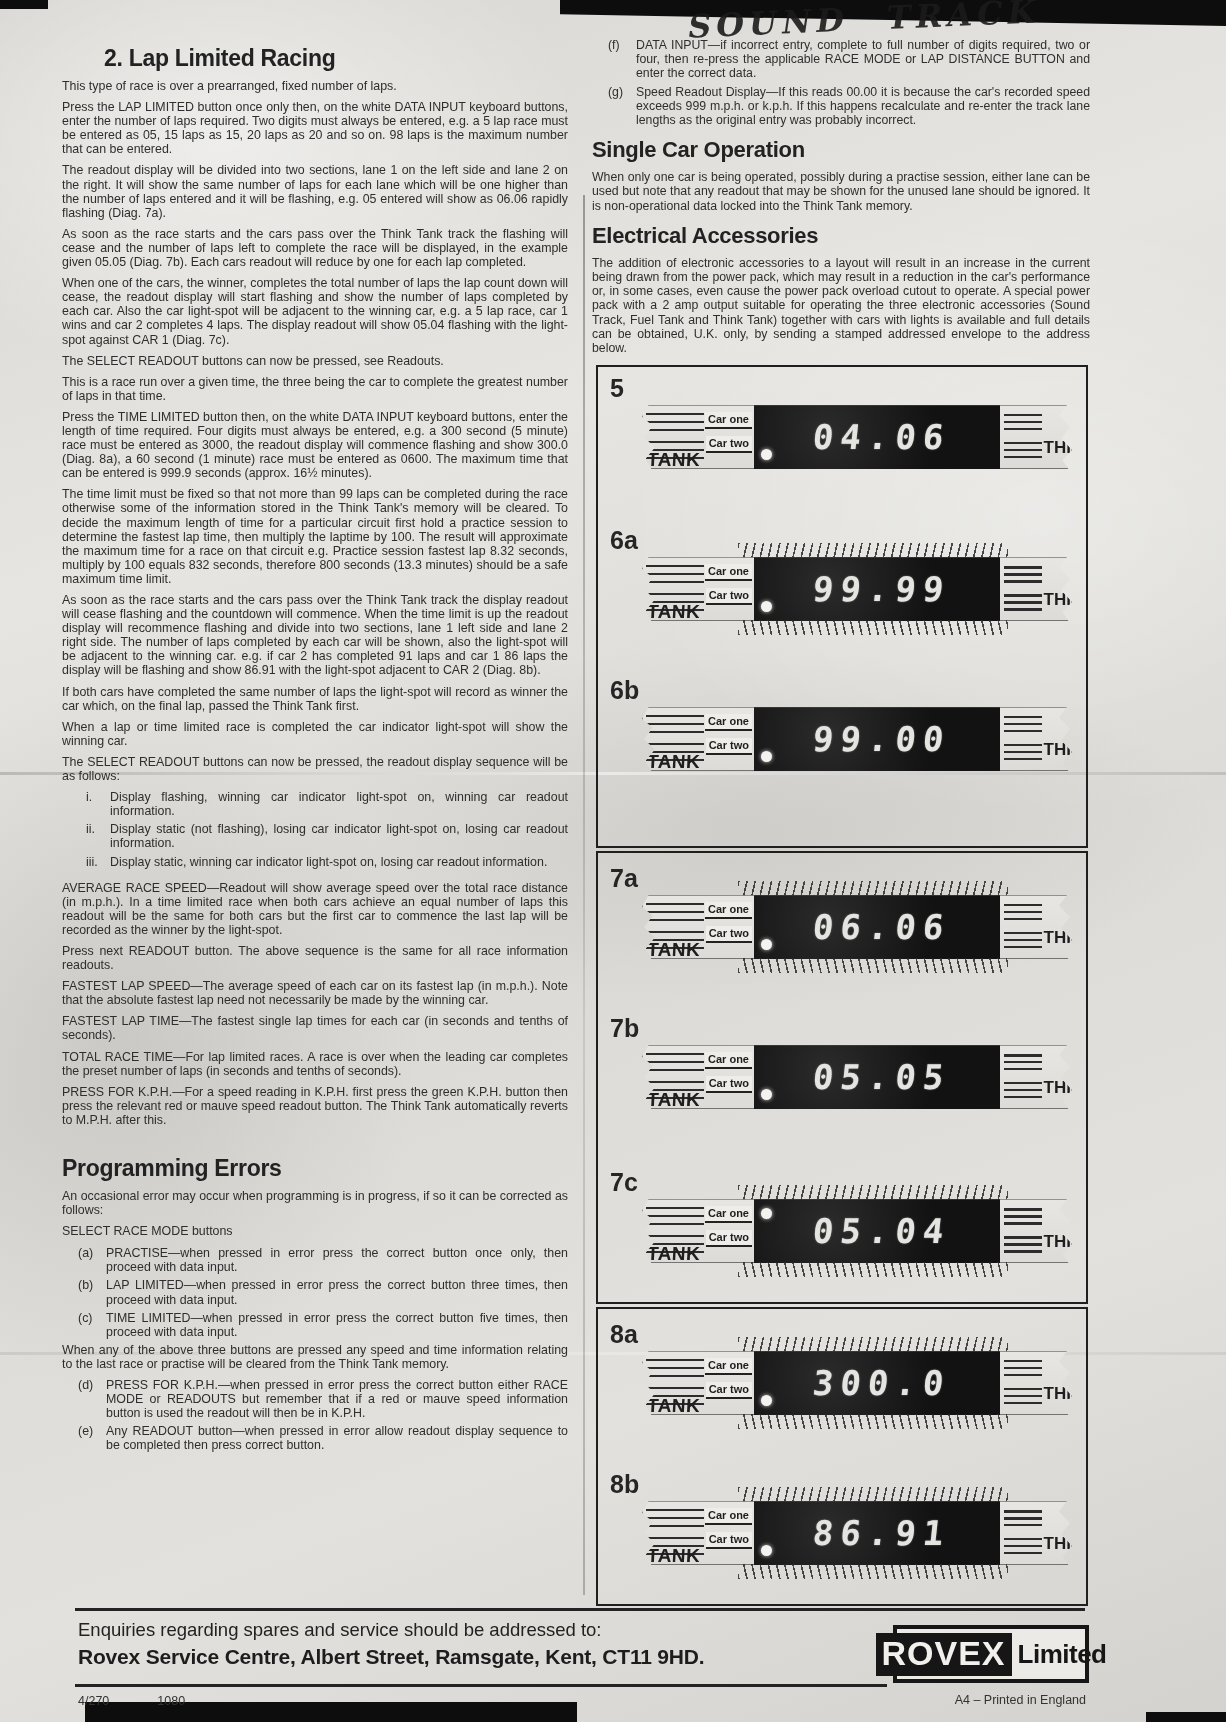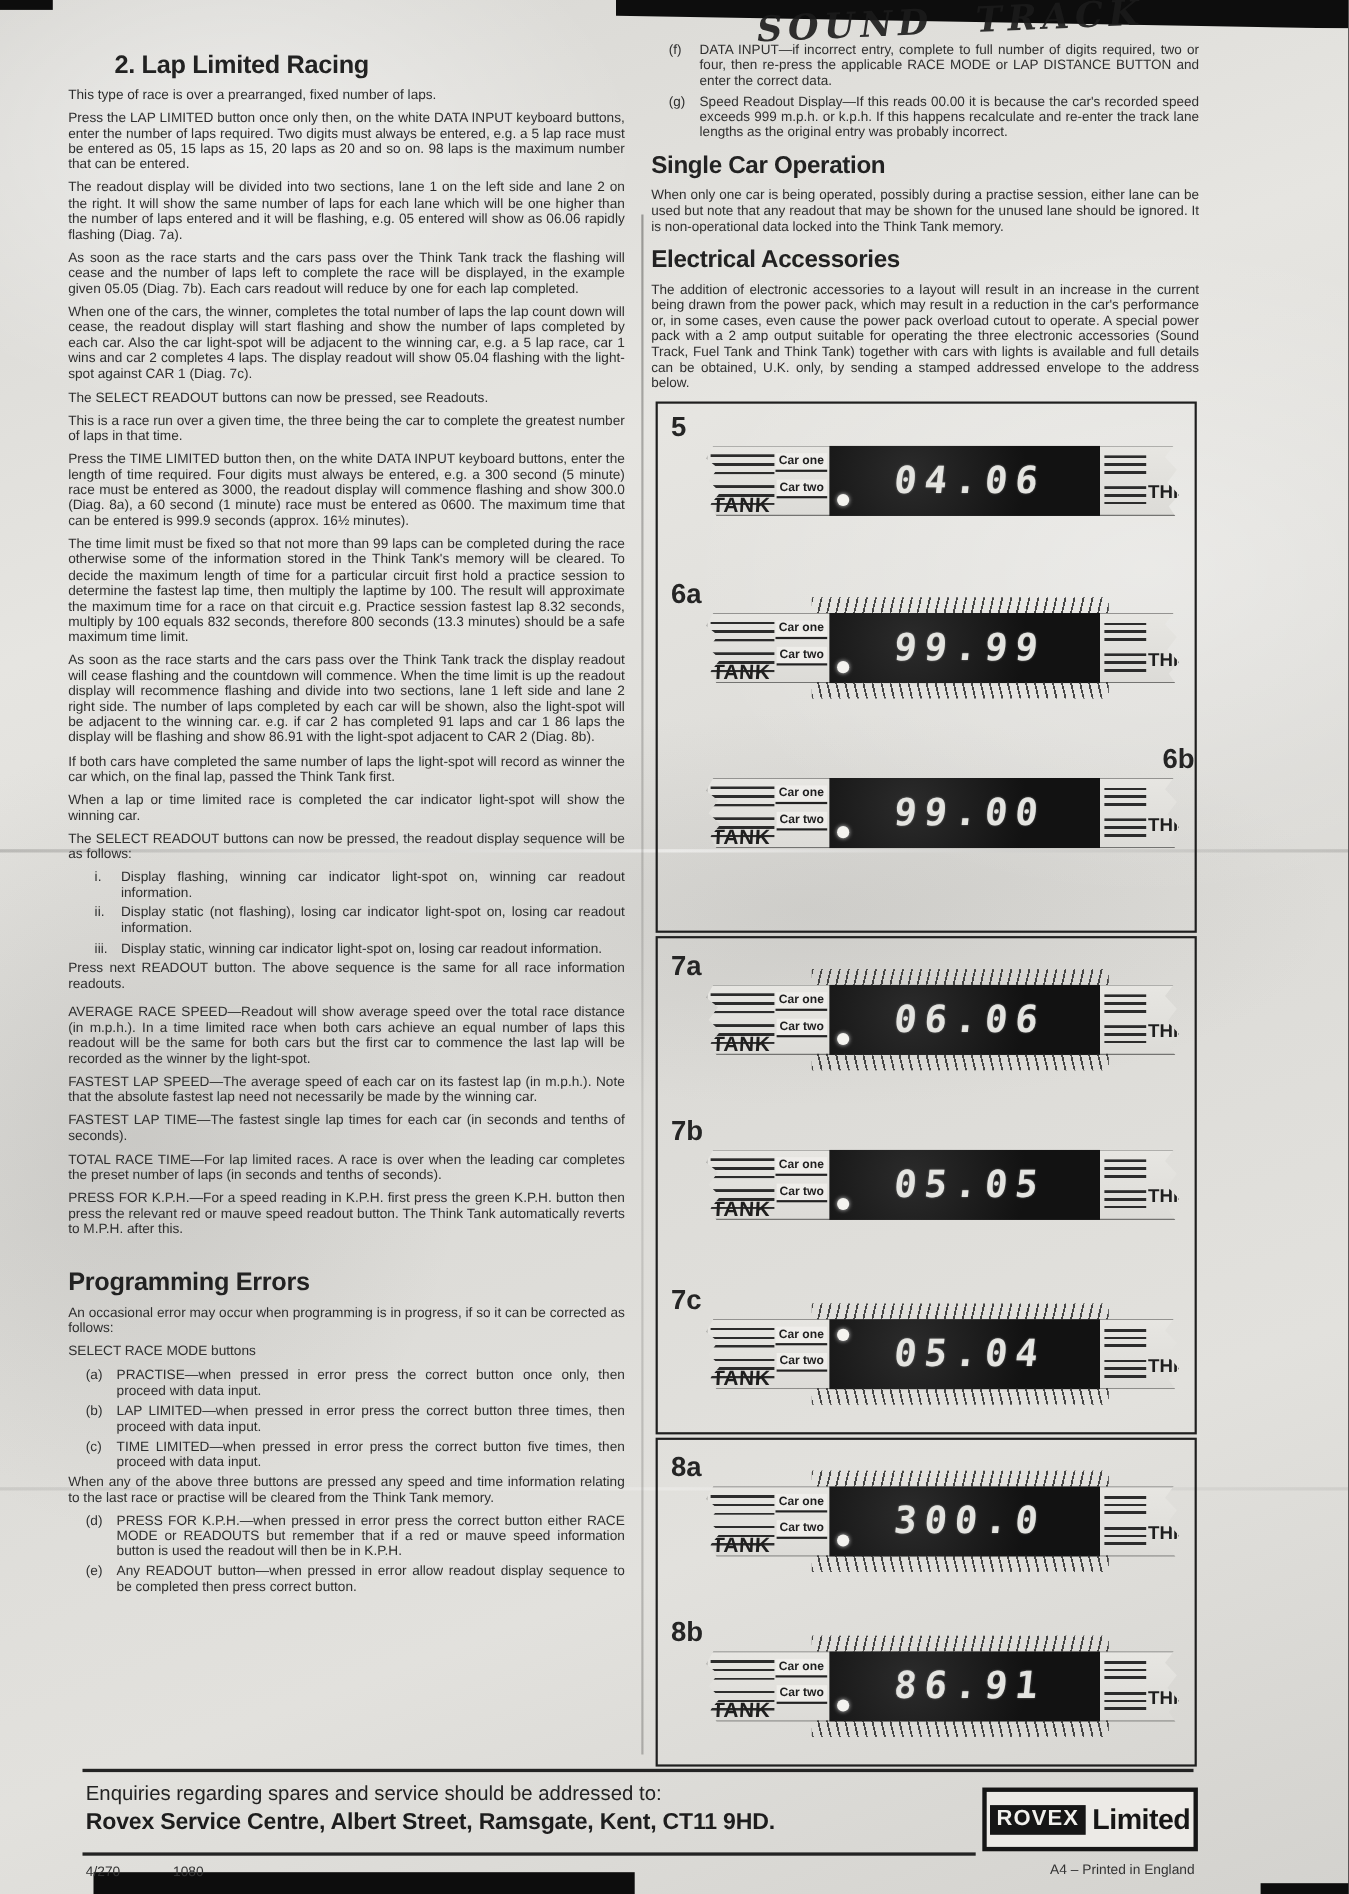--- a/index.html
+++ b/index.html
@@ -81,35 +81,35 @@
   .s-right .stripes{position:absolute;left:4px;right:30px;top:9px;height:17px;background:repeating-linear-gradient(180deg,#2c2c2c 0 2.5px,transparent 2.5px 7px);}
   .s-right .stripes.low{top:37px;}
   .s-thi{position:absolute;right:1px;bottom:14px;font-size:17px;font-weight:800;color:#1e1e1e;}
   .rays{position:absolute;left:96px;width:270px;height:15px;opacity:.85;
     background:repeating-linear-gradient(103deg,#2a2a2a 0 1.6px,transparent 1.6px 8px);}
   .rays.top{top:-14px;}
   .rays.bottom{bottom:-14px;background:repeating-linear-gradient(77deg,#2a2a2a 0 1.6px,transparent 1.6px 8px);}
   
   .b1 .i1{padding-top:8px;}
   .b1 .i2{margin-top:58px;}
-  .b1 .i3{margin-top:56px;text-align:right;}
+  .b1 .i3{margin-top:56px;}
   .b2 .i1{padding-top:12px;}
   .b2 .i2{margin-top:56px;}
   .b2 .i3{margin-top:60px;}
   .b3 .i1{padding-top:12px;}
   .b3 .i2{margin-top:56px;}
   
   .rule{position:absolute;background:#232323;}
   .enquiries{position:absolute;left:78px;top:1619px;font-size:18.5px;color:#222;}
   .address{position:absolute;left:78px;top:1645px;font-size:21px;font-weight:800;color:#1d1d1d;letter-spacing:-.2px;}
   .codes{position:absolute;left:78px;top:1694px;font-size:12.5px;color:#333;}
   .codes span{margin-right:48px;}
   .printed{position:absolute;left:890px;top:1693px;width:196px;text-align:right;font-size:12.5px;color:#333;}
   .logo{position:absolute;left:893px;top:1625px;width:188px;height:50px;border:4px solid #161616;background:#eceae6;display:flex;align-items:center;justify-content:center;}
-  .logo .rovex{background:#161616;color:#f1f0ec;font-weight:800;font-size:20px;padding:1px 6px 3px;letter-spacing:1px;}
+  .logo .rovex{background:#161616;color:#f1f0ec;font-weight:800;font-size:34px;padding:1px 6px 3px;letter-spacing:1px;}
   .logo .limited{color:#161616;font-weight:800;font-size:26px;margin-left:6px;letter-spacing:-.5px;}
 </style>
 </head>
 <body>
 
 <div class="page">
 
   <div class="scan-bar" style="left:560px;top:0;width:666px;height:26px;clip-path:polygon(0 0,100% 0,100% 100%,0 55%);"></div>
   <div class="scan-bar" style="left:0;top:0;width:48px;height:9px;"></div>
   <div class="scan-bar" style="left:85px;top:1702px;width:492px;height:20px;"></div>
@@ -142,22 +142,22 @@
       <span class="t">Display flashing, winning car indicator light-spot on, winning car readout information.</span>
     </div>
     <div class="hang roman">
       <span class="n">ii.</span>
       <span class="t">Display static (not flashing), losing car indicator light-spot on, losing car readout information.</span>
     </div>
     <div class="hang roman">
       <span class="n">iii.</span>
       <span class="t">Display static, winning car indicator light-spot on, losing car readout information.</span>
     </div>
+    <p class="para" style="margin-top:12px;">AVERAGE RACE SPEED—Readout will show average speed over the total race distance (in m.p.h.). In a time limited race when both cars achieve an equal number of laps this readout will be the same for both cars but the first car to commence the last lap will be recorded as the winner by the light-spot.</p>
     <p class="para" style="margin-top:4px;">Press next READOUT button. The above sequence is the same for all race information readouts.</p>
-    <p class="para" style="margin-top:12px;">AVERAGE RACE SPEED—Readout will show average speed over the total race distance (in m.p.h.). In a time limited race when both cars achieve an equal number of laps this readout will be the same for both cars but the first car to commence the last lap will be recorded as the winner by the light-spot.</p>
     <p class="para">FASTEST LAP SPEED—The average speed of each car on its fastest lap (in m.p.h.). Note that the absolute fastest lap need not necessarily be made by the winning car.</p>
     <p class="para">FASTEST LAP TIME—The fastest single lap times for each car (in seconds and tenths of seconds).</p>
     <p class="para">TOTAL RACE TIME—For lap limited races. A race is over when the leading car completes the preset number of laps (in seconds and tenths of seconds).</p>
     <p class="para">PRESS FOR K.P.H.—For a speed reading in K.P.H. first press the green K.P.H. button then press the relevant red or mauve speed readout button. The Think Tank automatically reverts to M.P.H. after this.</p>
 
     <div class="h1 pe-gap">Programming Errors</div>
     <p class="para">An occasional error may occur when programming is in progress, if so it can be corrected as follows:</p>
     <p class="subhead">SELECT RACE MODE buttons</p>
     <div class="hang">
       <span class="n">(a)</span>

